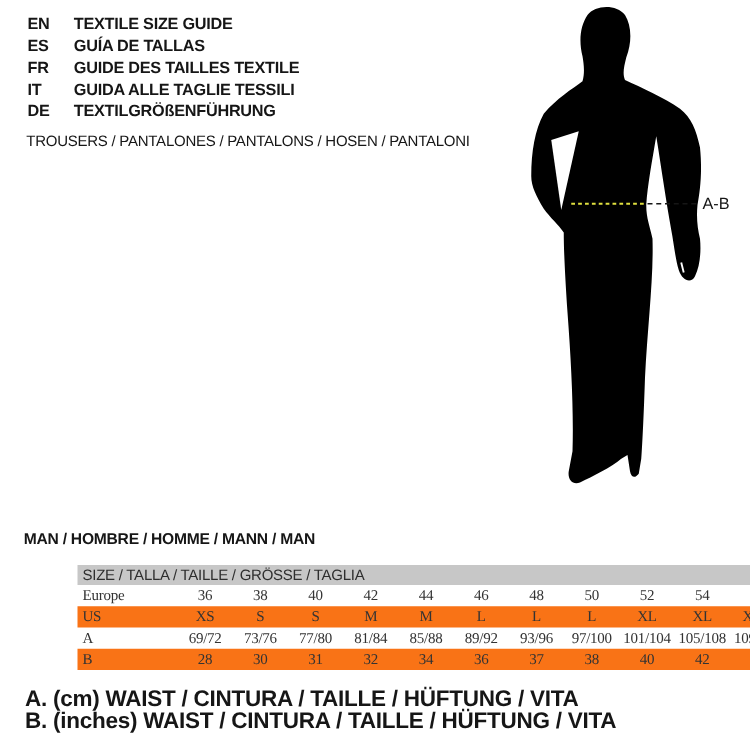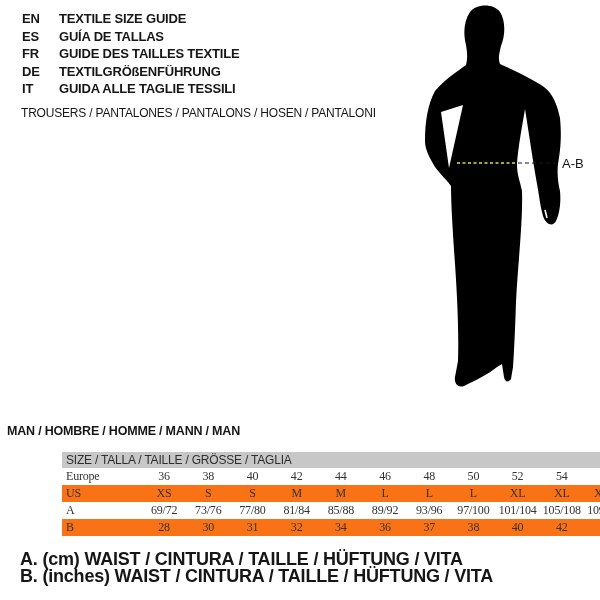--- a/index.html
+++ b/index.html
@@ -12,21 +12,21 @@
   
   .lang-block { position:absolute; left:22px; top:10px; }
   .lang-row { display:flex; height:17.5px; align-items:center;
     font-size:13px; font-weight:bold; letter-spacing:-0.2px; }
   .lang-code { width:37px; }
   .category-title { position:absolute; left:21px; top:106px;
     font-size:12px; font-weight:normal; letter-spacing:-0.2px; }
   
   .figure-area { position:absolute; left:410px; top:0; width:190px; height:400px; }
   
-  .man-title { position:absolute; left:7px; top:424px;
+  .man-title { position:absolute; left:19px; top:424px;
     font-size:12.5px; font-weight:bold; letter-spacing:-0.2px; }
   .size-table { position:absolute; left:17px; top:452px; width:566px;
     font-size:12px; color:#333333; letter-spacing:-0.2px;margin-left:45px; }
   .table-header { height:16px; line-height:16px; background:#c7c7c7;
     padding-left:4px; color:#2e2e2e; }
   .t-row { display:flex; height:17px; line-height:17px;font-family:Liberation Serif, serif; }
   .t-row.alt { background:#f97316; }
   .t-label { width:76px; padding-left:4px; }
   .t-cell { flex:1; text-align:center; }
   
@@ -45,26 +45,26 @@
     </div>
     <div class="lang-row">
       <span class="lang-code">ES</span>
       <span class="lang-label">GUÍA DE TALLAS</span>
     </div>
     <div class="lang-row">
       <span class="lang-code">FR</span>
       <span class="lang-label">GUIDE DES TAILLES TEXTILE</span>
     </div>
     <div class="lang-row">
+      <span class="lang-code">IT</span>
+      <span class="lang-label">GUIDA ALLE TAGLIE TESSILI</span>
+    </div>
+    <div class="lang-row">
       <span class="lang-code">DE</span>
       <span class="lang-label">TEXTILGRÖßENFÜHRUNG</span>
-    </div>
-    <div class="lang-row">
-      <span class="lang-code">IT</span>
-      <span class="lang-label">GUIDA ALLE TAGLIE TESSILI</span>
     </div>
   </div>
 
   <div class="category-title">TROUSERS / PANTALONES / PANTALONS / HOSEN / PANTALONI</div>
 
   <div class="figure-area">
     <svg width="190" height="400" viewBox="0 0 190 400">
       <path fill="#000000" d="
         M60,12
         C66,4 83,3 90,12

